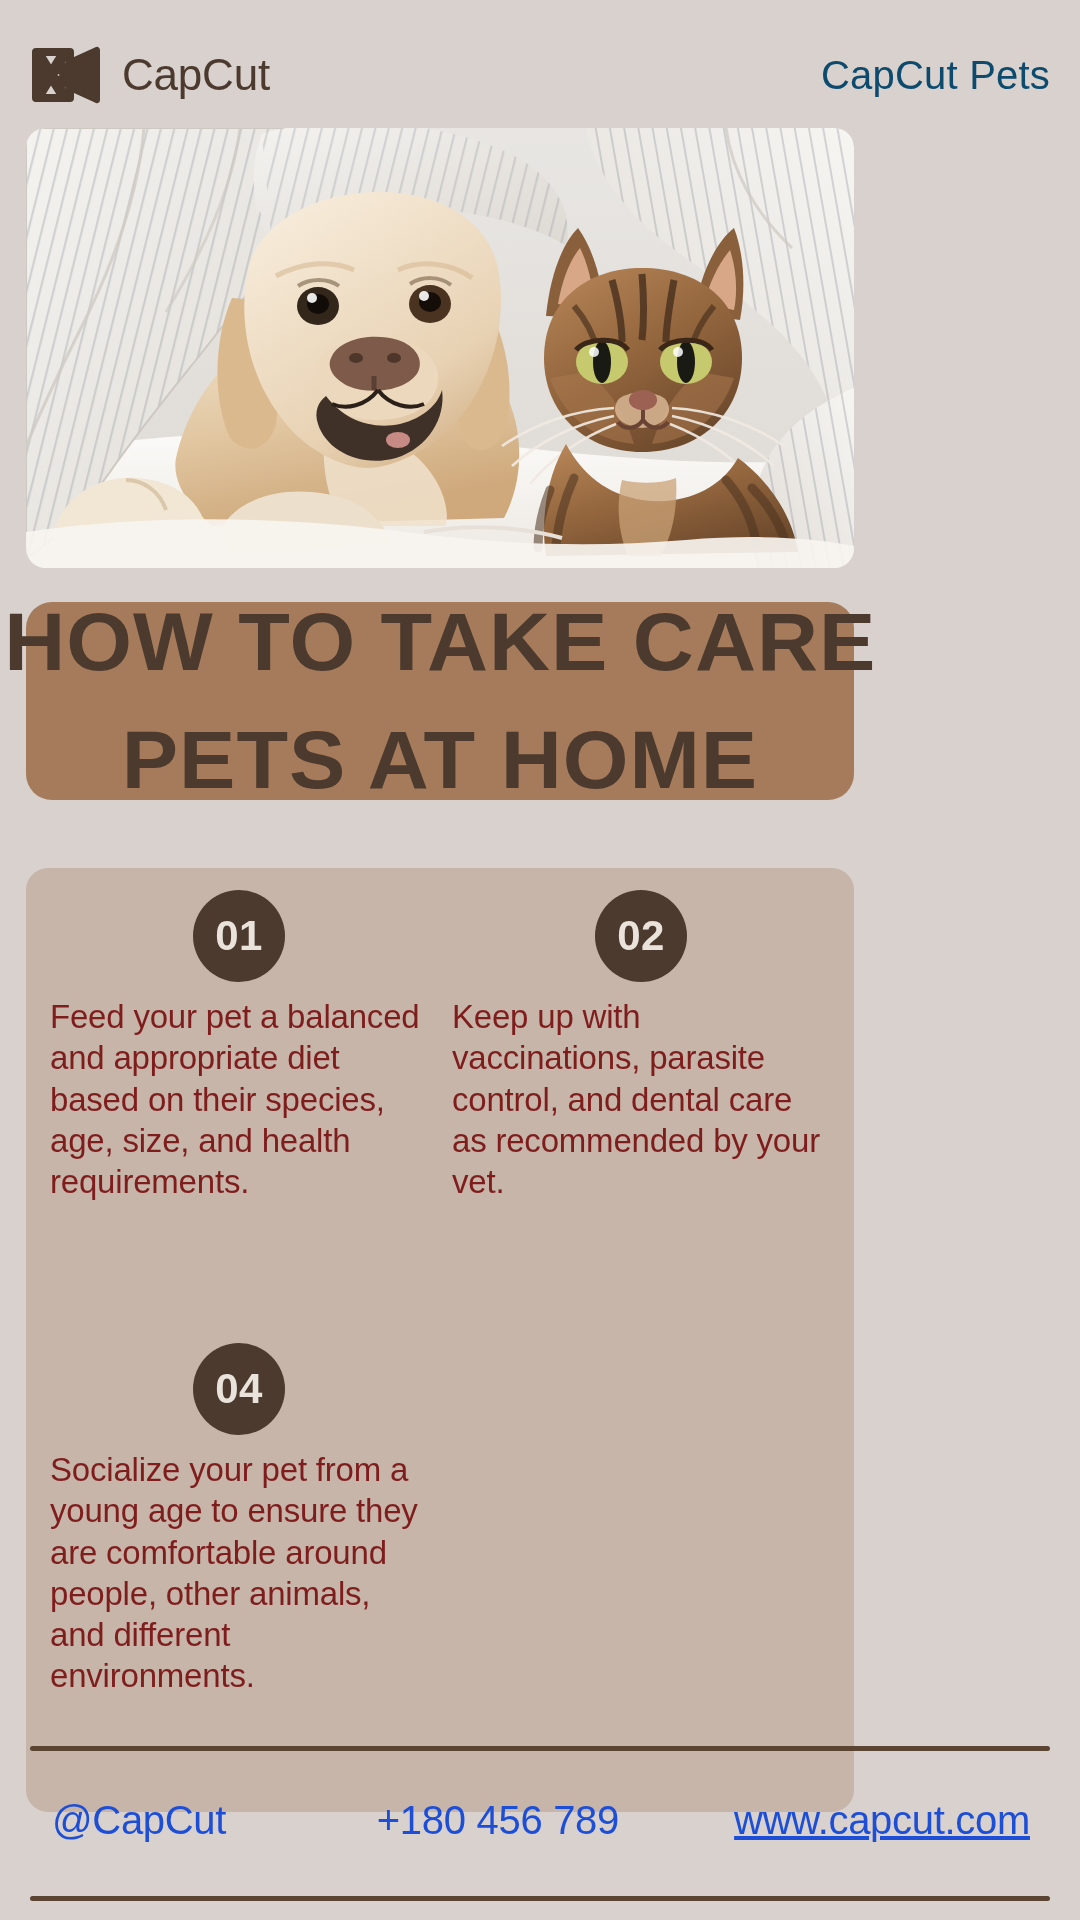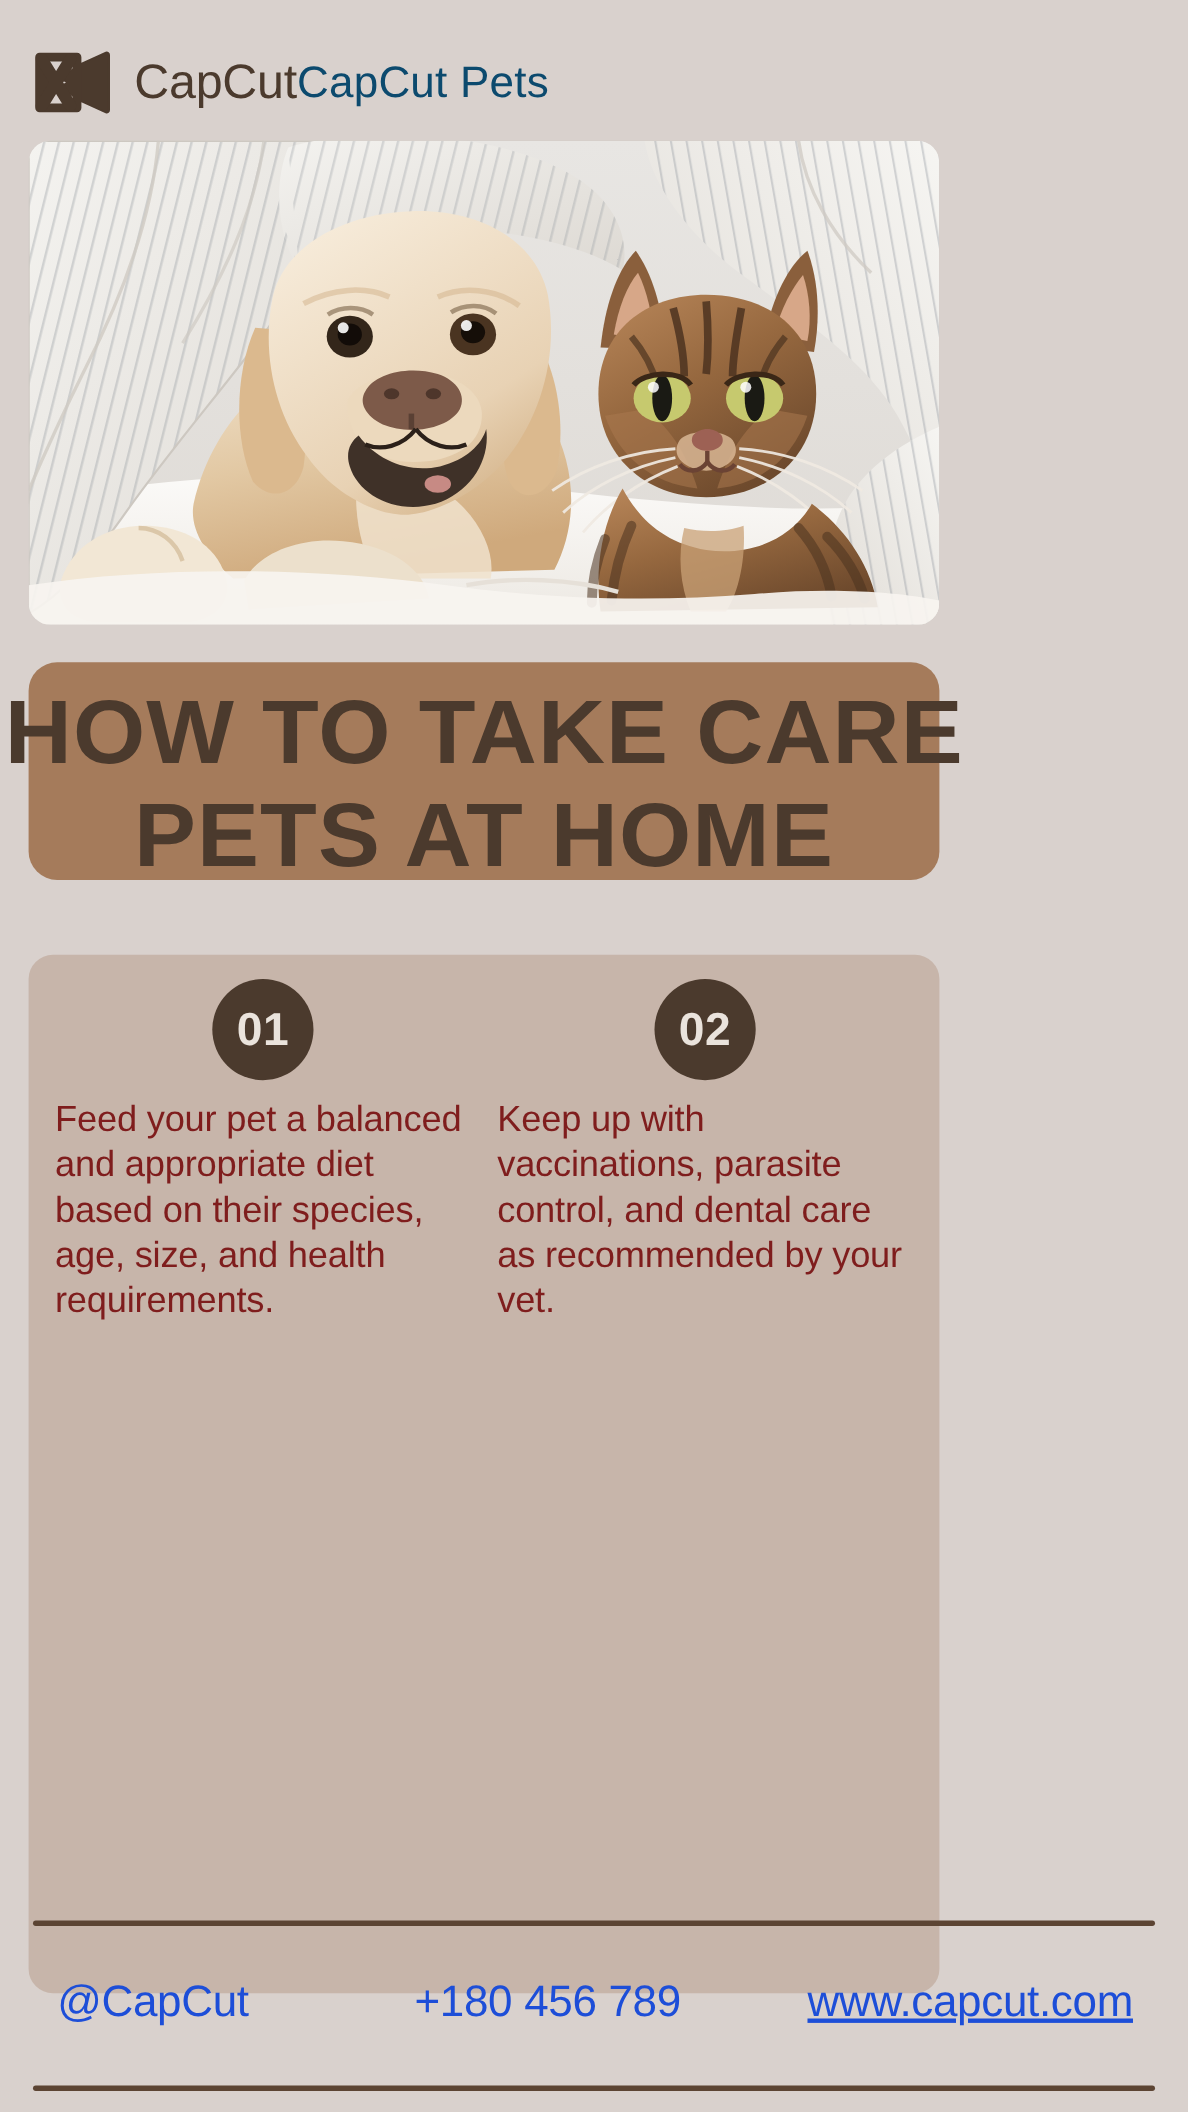--- a/index.html
+++ b/index.html
@@ -21,20 +21,21 @@
 
   
   .header {
     position: absolute;
     left: 0;
     top: 38px;
     width: 1080px;
     height: 74px;
     display: flex;
     align-items: center;
+    justify-content: space-between;
     padding: 0 30px;
     box-sizing: border-box;
   }
   .brand {
     display: flex;
     align-items: center;
     gap: 18px;
   }
   .logo-mark {
     width: 74px;
@@ -74,21 +75,21 @@
     position: absolute;
     left: 26px;
     top: 602px;
     width: 828px;
     height: 198px;
     background: #a57b5b;
     border-radius: 26px;
     display: flex;
     flex-direction: column;
     align-items: center;
-    justify-content: flex-end;
+    justify-content: space-between;
     box-sizing: border-box;
     padding: 0 28px;
   }
   .title-line {
     font-family: "Liberation Sans", sans-serif;
     font-weight: 700;
     font-size: 82px;
     line-height: 0.98;
     letter-spacing: 1px;
     color: #4b3a2d;
@@ -363,20 +364,24 @@
 
   <div class="tips-card">
     <div class="tip">
       <div class="tip-badge">01</div>
       <div class="tip-text">Feed your pet a balanced and appropriate diet based on their species, age, size, and health requirements.</div>
     </div>
     <div class="tip">
       <div class="tip-badge">02</div>
       <div class="tip-text">Keep up with vaccinations, parasite control, and dental care as recommended by your vet.</div>
     </div>
+    <div class="tip">
+      <div class="tip-badge">04</div>
+      <div class="tip-text">Socialize your pet from a young age to ensure they are comfortable around people, other animals, and different environments.</div>
+    </div>
   </div>
 
   <div class="rule rule-top"></div>
   <div class="footer">
     <div class="footer-item f-handle">@CapCut</div>
     <div class="footer-item f-phone">+180 456 789</div>
     <div class="footer-item f-site">www.capcut.com</div>
   </div>
   <div class="rule rule-bottom"></div>
 

